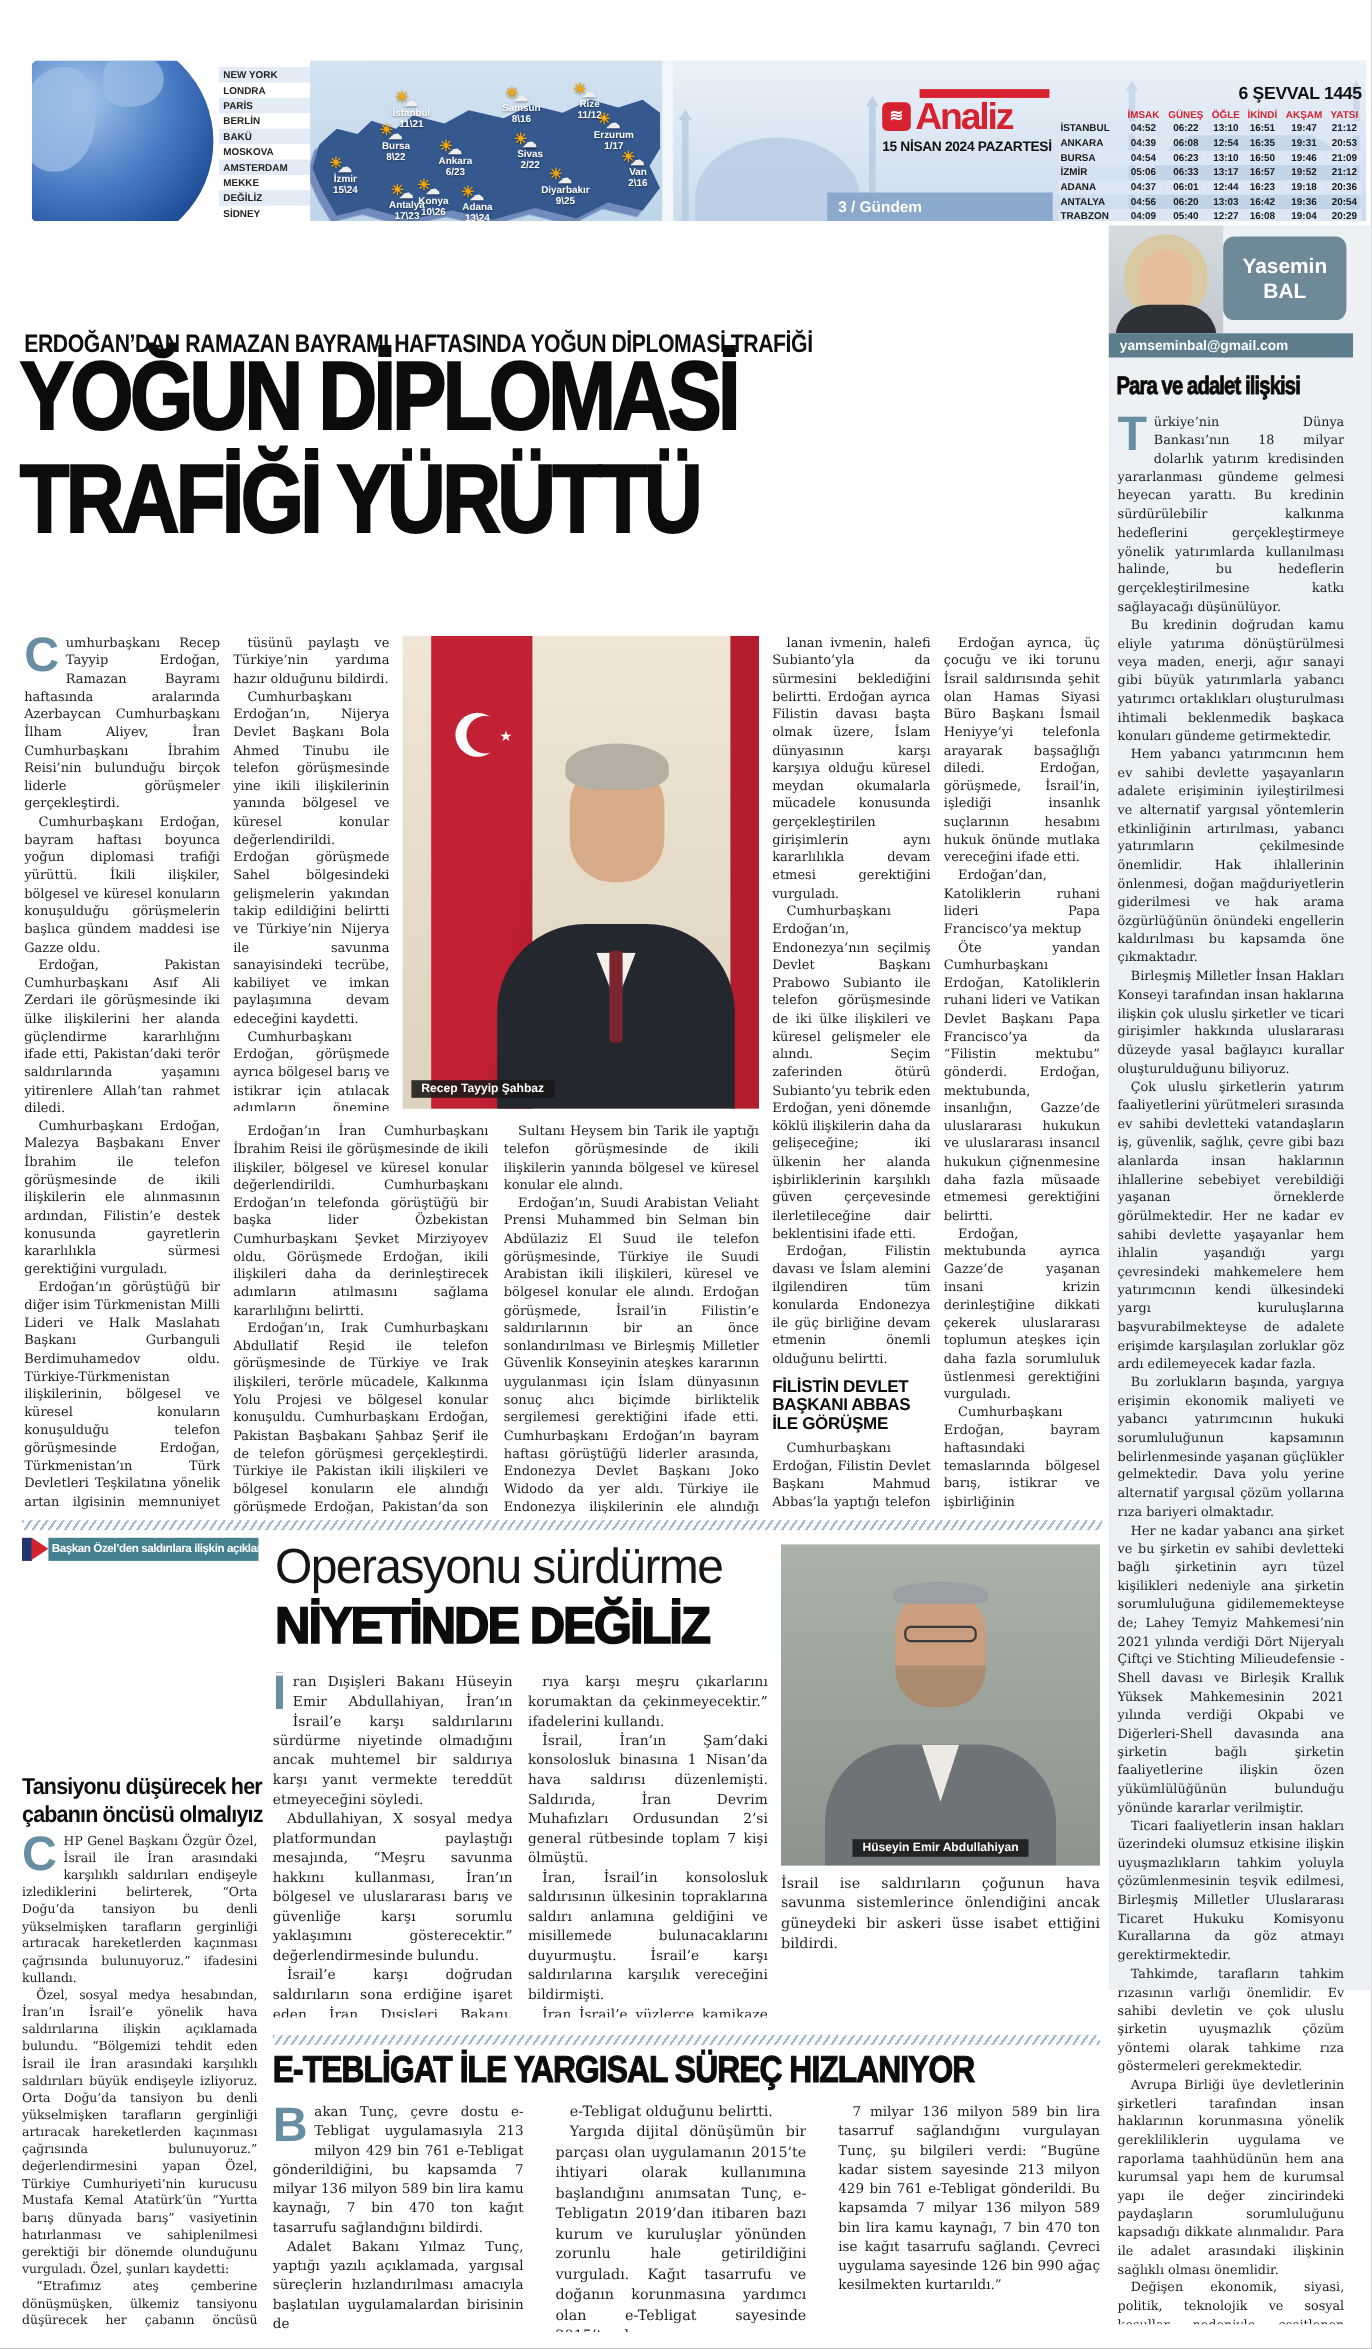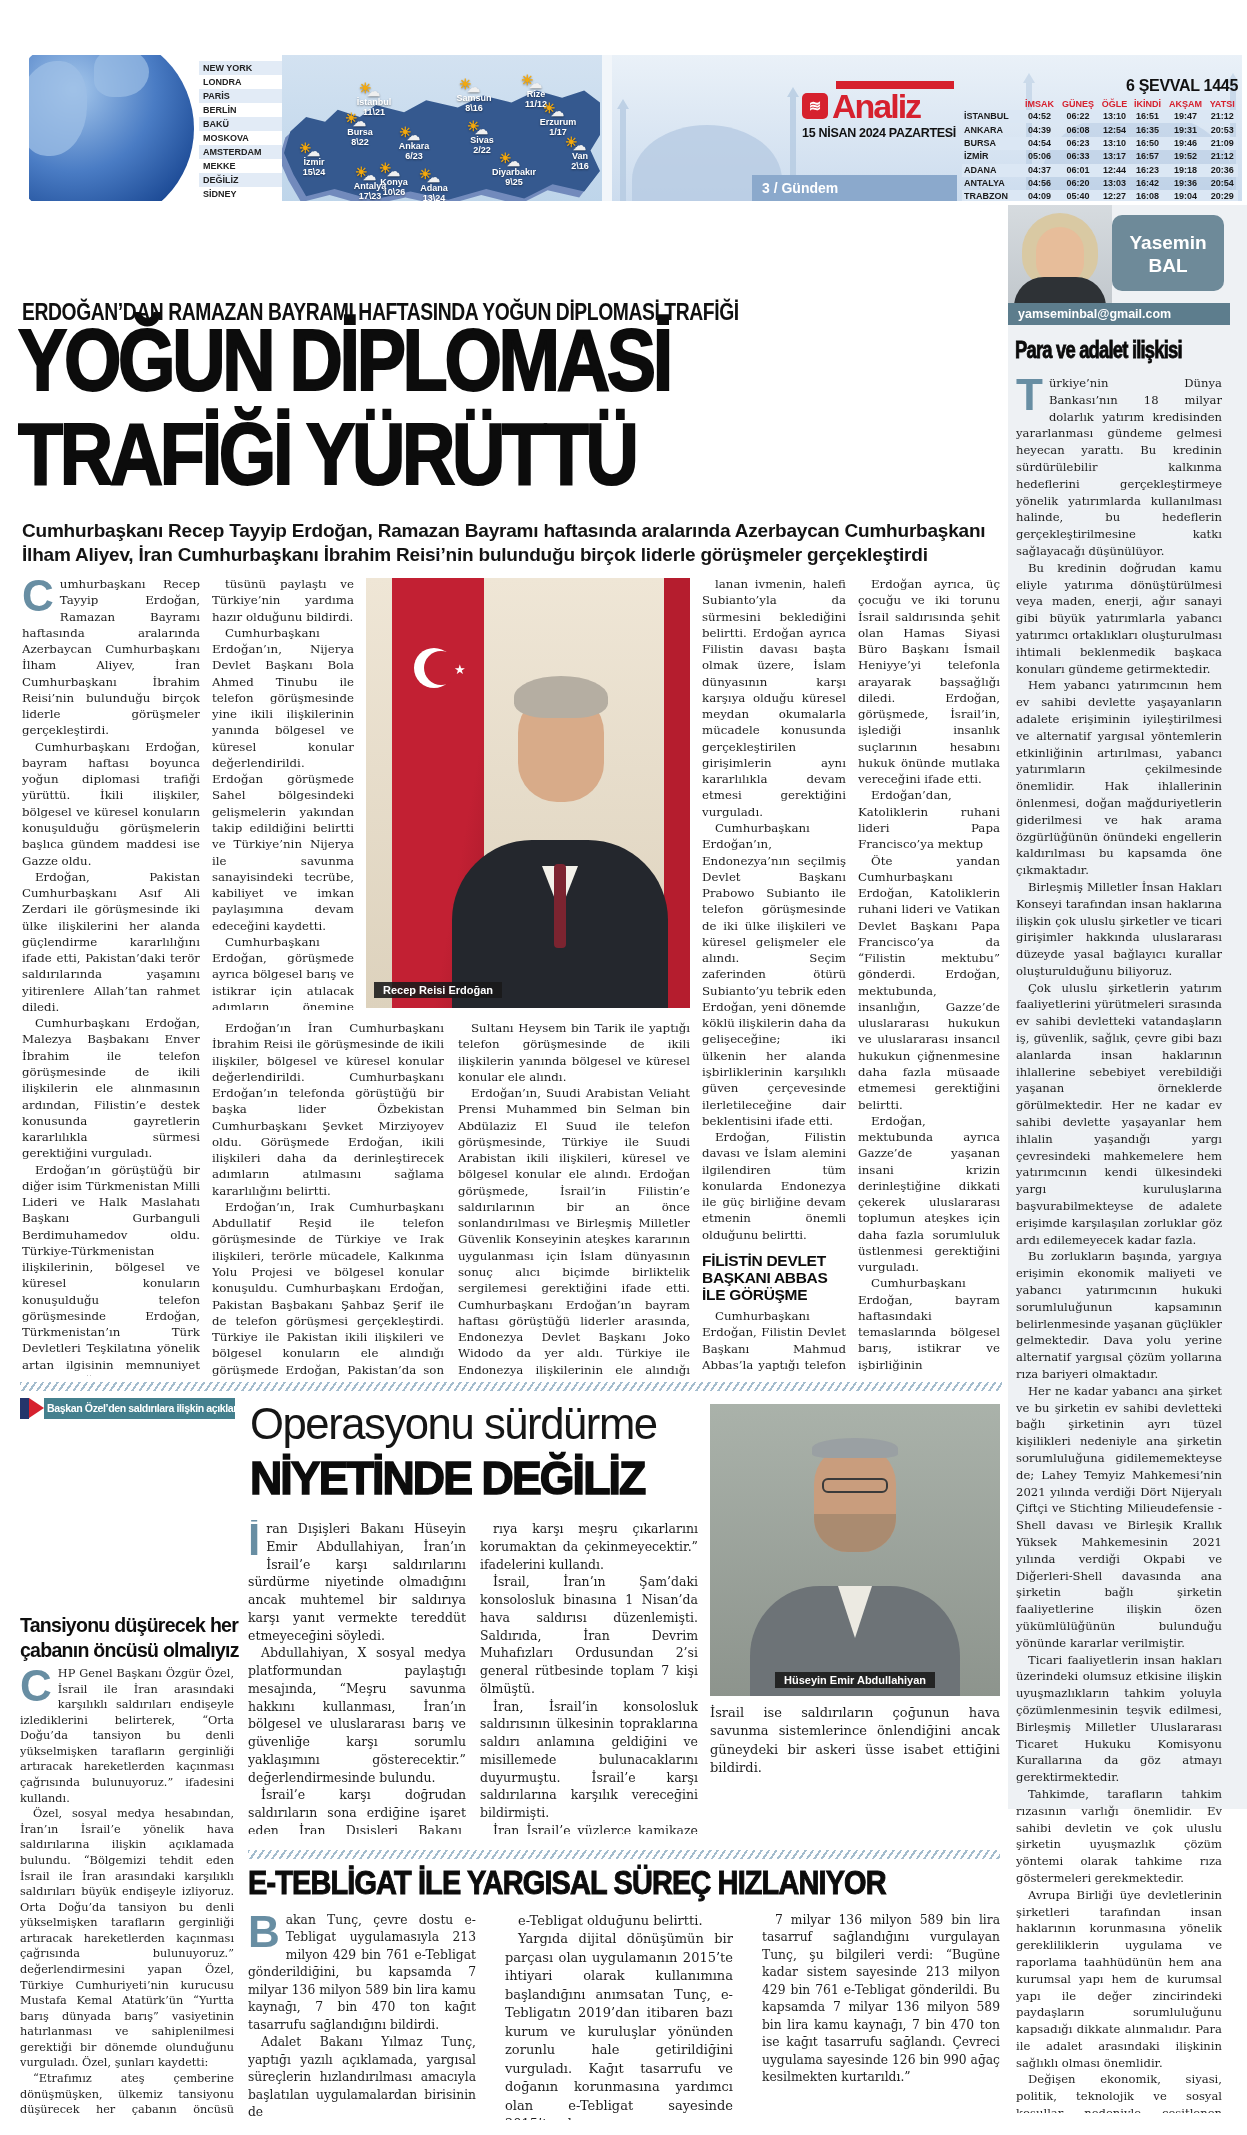--- a/index.html
+++ b/index.html
@@ -365,21 +365,20 @@
               </tr>
             </tbody>
         </table>
       </div>
     </div>
   </div>
 
   <div class="kicker">ERDOĞAN’DAN RAMAZAN BAYRAMI HAFTASINDA YOĞUN DİPLOMASİ TRAFİĞİ</div>
   <div class="hl hl1">YOĞUN DİPLOMASİ</div>
   <div class="hl hl2">TRAFİĞİ YÜRÜTTÜ</div>
-  <div class="subhead">Cumhurbaşkanı Recep Tayyip Erdoğan, Ramazan Bayramı haftasında aralarında Azerbaycan Cumhurbaşkanı İlham Aliyev, İran Cumhurbaşkanı İbrahim Reisi’nin bulunduğu birçok liderle görüşmeler gerçekleştirdi</div>
 
   <div id="col1" class="bcol">
     <p class="first"><span class="dropcap">C</span><span>umhurbaşkanı Recep Tayyip Erdoğan, Ramazan Bayramı haftasında aralarında Azerbaycan Cumhurbaşkanı İlham Aliyev, İran Cumhurbaşkanı İbrahim Reisi’nin bulunduğu birçok liderle görüşmeler gerçekleştirdi.</span></p>
     <div class="plist"><p>Cumhurbaşkanı Erdoğan, bayram haftası boyunca yoğun diplomasi trafiği yürüttü. İkili ilişkiler, bölgesel ve küresel konuların konuşulduğu görüşmelerin başlıca gündem maddesi ise Gazze oldu.</p><p>Erdoğan, Pakistan Cumhurbaşkanı Asıf Ali Zerdari ile görüşmesinde iki ülke ilişkilerini her alanda güçlendirme kararlılığını ifade etti, Pakistan’daki terör saldırılarında yaşamını yitirenlere Allah’tan rahmet diledi.</p><p>Cumhurbaşkanı Erdoğan, Malezya Başbakanı Enver İbrahim ile telefon görüşmesinde de ikili ilişkilerin ele alınmasının ardından, Filistin’e destek konusunda gayretlerin kararlılıkla sürmesi gerektiğini vurguladı.</p><p>Erdoğan’ın görüştüğü bir diğer isim Türkmenistan Milli Lideri ve Halk Maslahatı Başkanı Gurbanguli Berdimuhamedov oldu. Türkiye-Türkmenistan ilişkilerinin, bölgesel ve küresel konuların konuşulduğu telefon görüşmesinde Erdoğan, Türkmenistan’ın Türk Devletleri Teşkilatına yönelik artan ilgisinin memnuniyet verici olduğunu belirtti.</p></div>
     
     <div class="plist"></div>
   </div>
 
   <div id="col2" class="bcol">
     <div class="plist"><p>tüsünü paylaştı ve Türkiye’nin yardıma hazır olduğunu bildirdi.</p><p>Cumhurbaşkanı Erdoğan’ın, Nijerya Devlet Başkanı Bola Ahmed Tinubu ile telefon görüşmesinde yine ikili ilişkilerinin yanında bölgesel ve küresel konular değerlendirildi. Erdoğan görüşmede Sahel bölgesindeki gelişmelerin yakından takip edildiğini belirtti ve Türkiye’nin Nijerya ile savunma sanayisindeki tecrübe, kabiliyet ve imkan paylaşımına devam edeceğini kaydetti.</p><p>Cumhurbaşkanı Erdoğan, görüşmede ayrıca bölgesel barış ve istikrar için atılacak adımların önemine işaret etti.</p></div>
@@ -389,21 +388,21 @@
     <div class="flag">
       <div class="cres"></div>
         <div class="fstar">★</div>
     </div>
     <div class="flag2"></div>
     <div class="suit"></div>
     <div class="shirt"></div>
     <div class="tie"></div>
     <div class="head"></div>
     <div class="hair"></div>
-    <div class="cap" style="left:8px;bottom:10px;">Recep Reisi Erdoğan</div>
+    <div class="cap" style="left:8px;bottom:10px;">Recep Tayyip Şahbaz</div>
   </div>
 
   <div id="underA" class="bcol">
     <div class="plist"><p>Erdoğan’ın İran Cumhurbaşkanı İbrahim Reisi ile görüşmesinde de ikili ilişkiler, bölgesel ve küresel konular değerlendirildi. Cumhurbaşkanı Erdoğan’ın telefonda görüştüğü bir başka lider Özbekistan Cumhurbaşkanı Şevket Mirziyoyev oldu. Görüşmede Erdoğan, ikili ilişkileri daha da derinleştirecek adımların atılmasını sağlama kararlılığını belirtti.</p><p>Erdoğan’ın, Irak Cumhurbaşkanı Abdullatif Reşid ile telefon görüşmesinde de Türkiye ve Irak ilişkileri, terörle mücadele, Kalkınma Yolu Projesi ve bölgesel konular konuşuldu. Cumhurbaşkanı Erdoğan, Pakistan Başbakanı Şahbaz Şerif ile de telefon görüşmesi gerçekleştirdi. Türkiye ile Pakistan ikili ilişkileri ve bölgesel konuların ele alındığı görüşmede Erdoğan, Pakistan’da son dönemdeki terör saldırılarında hayatını kaybedenlere rahmet ve yakınlarına başsağlığı diledi.</p></div>
   </div>
   <div id="underB" class="bcol">
     <div class="plist"><p>Sultanı Heysem bin Tarik ile yaptığı telefon görüşmesinde de ikili ilişkilerin yanında bölgesel ve küresel konular ele alındı.</p><p>Erdoğan’ın, Suudi Arabistan Veliaht Prensi Muhammed bin Selman bin Abdülaziz El Suud ile telefon görüşmesinde, Türkiye ile Suudi Arabistan ikili ilişkileri, küresel ve bölgesel konular ele alındı. Erdoğan görüşmede, İsrail’in Filistin’e saldırılarının bir an önce sonlandırılması ve Birleşmiş Milletler Güvenlik Konseyinin ateşkes kararının uygulanması için İslam dünyasının sonuç alıcı biçimde birliktelik sergilemesi gerektiğini ifade etti. Cumhurbaşkanı Erdoğan’ın bayram haftası görüştüğü liderler arasında, Endonezya Devlet Başkanı Joko Widodo da yer aldı. Türkiye ile Endonezya ilişkilerinin ele alındığı görüşmede Erdoğan, Widodo’yla iki ülke ilişkilerinin seyri konusunda yaka-</p></div>
   </div>
 
   <div id="col4" class="bcol">

